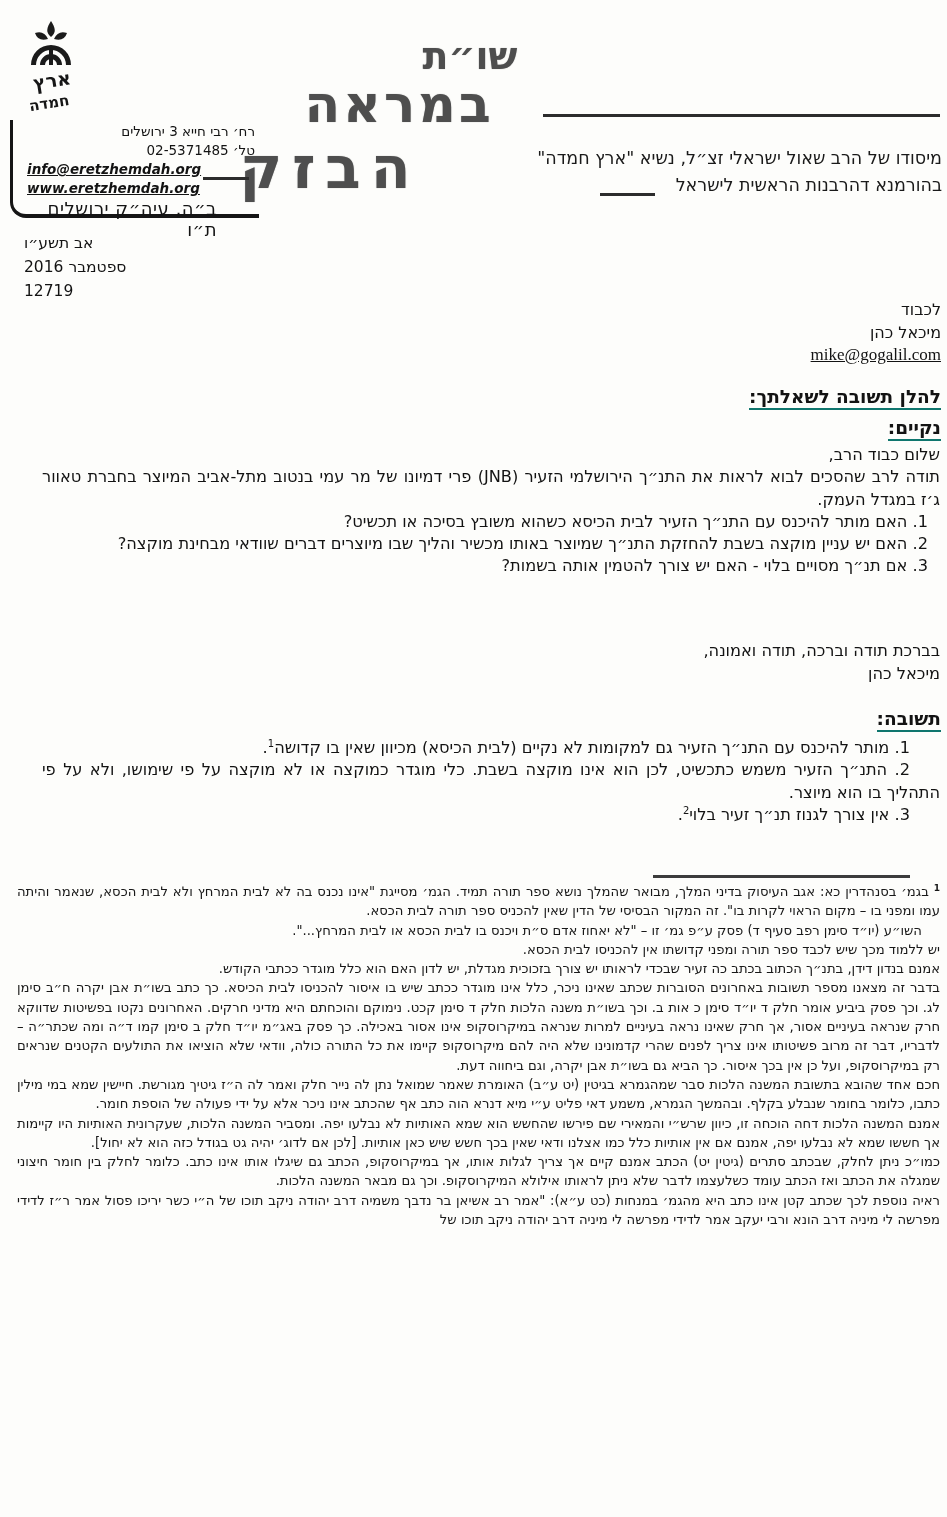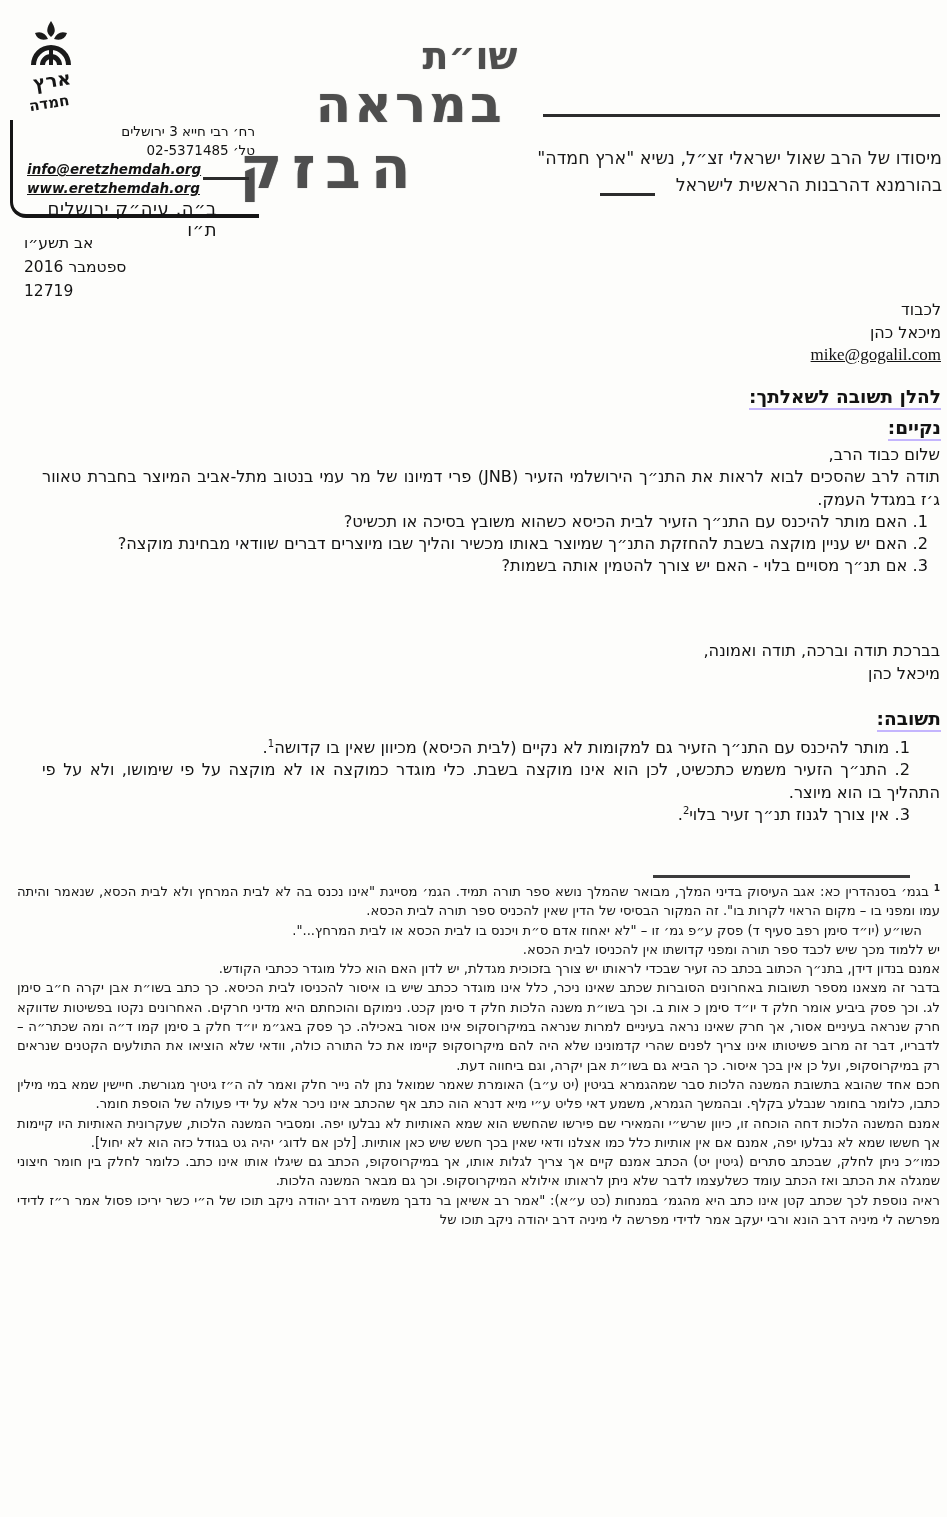--- a/index.html
+++ b/index.html
@@ -23,36 +23,36 @@
     position:absolute;left:25px;top:198px;width:192px;text-align:right;
     font-size:18px;letter-spacing:.5px;
   }
   .dateblock{
     position:absolute;left:24px;top:231px;direction:rtl;text-align:left;
     font-size:15.5px;line-height:24px;
   }
   
   .mast{color:#4e4e4e;font-weight:700;text-shadow:0 0 1px rgba(40,40,40,.45);}
   .t1{position:absolute;left:395px;top:34px;width:150px;text-align:center;font-size:38px;}
-  .t2{position:absolute;left:281px;top:74px;width:258px;text-align:center;font-size:52px;letter-spacing:3px;}
+  .t2{position:absolute;left:270px;top:74px;width:258px;text-align:center;font-size:52px;letter-spacing:3px;}
   .t3{position:absolute;left:210px;top:134px;width:240px;text-align:center;font-size:58px;letter-spacing:10px;}
   .rule{position:absolute;height:3px;background:#2c2c2c;}
   .subtitle{
     position:absolute;right:5px;top:145px;text-align:right;
     font-size:17.5px;line-height:27px;font-weight:400;color:#1a1a1a;
   }
   
   .recipient{position:absolute;right:6px;top:299px;text-align:right;font-size:16px;line-height:22.5px;}
   .recipient a{
     color:#131313;text-decoration:underline;
     font-family:"Liberation Serif","DejaVu Serif",serif;font-size:17px;
   }
   .h{
     position:absolute;right:6px;font-weight:700;font-size:18.5px;
-    border-bottom:2px solid #c4b5fd;padding-bottom:1px;
+    border-bottom:2px solid #0f766e;padding-bottom:1px;
   }
   
   .main{position:absolute;left:42px;right:7px;font-size:16.2px;line-height:22.3px;}
   .para{text-align:justify;}
   .q-item{text-align:justify;text-indent:12px;}
   .closing{position:absolute;right:7px;text-align:right;font-size:16.2px;line-height:22.5px;}
   .ans{text-align:justify;text-indent:30px;}
   sup{font-size:10px;line-height:0;}
   
   .fn-sep{position:absolute;left:653px;top:875px;width:257px;height:3px;background:#3c3c3c;}

